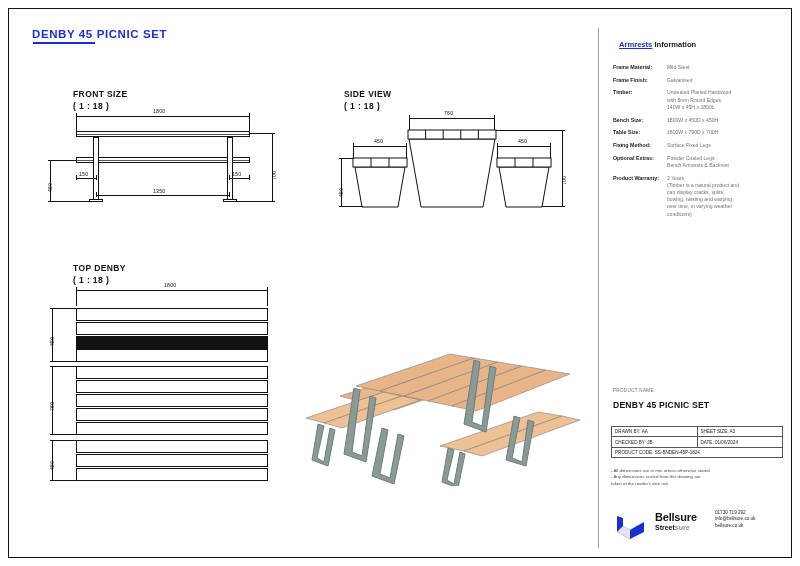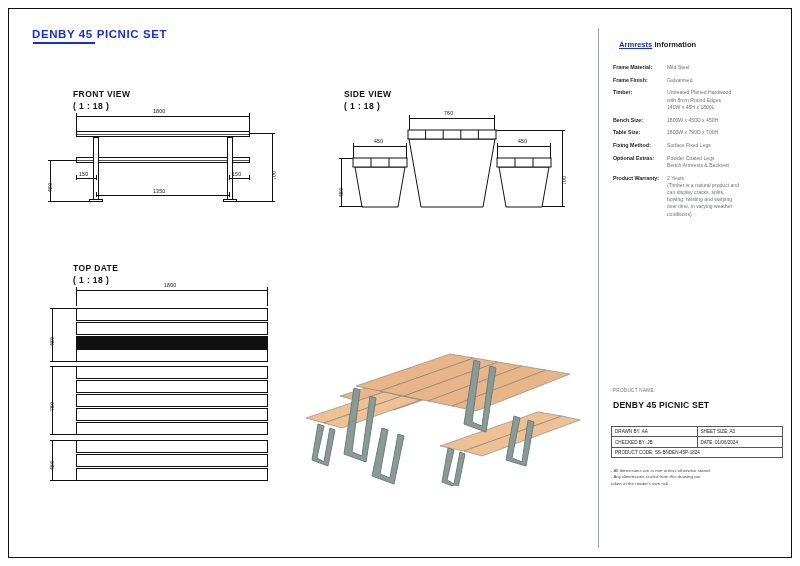--- a/index.html
+++ b/index.html
@@ -56,21 +56,21 @@
 </head>
 <body>
 
 <div class="sheet">
   <div class="sheet-border"></div>
 
   <div class="doc-title">DENBY 45 PICNIC SET</div>
   <div class="doc-title-rule"></div>
 
   <div class="view-label" style="left:73px;top:88px;">
-    <span>FRONT VIEW</span><br><span>( 1 : 18 )</span>
+    <span>FRONT SIZE</span><br><span>( 1 : 18 )</span>
   </div>
 
   <div>
 
     <div class="ln hl" style="left:76px;top:116px;width:174px;"></div>
     <div class="tickv" style="left:76px;top:113px;"></div>
     <div class="tickv" style="left:249px;top:113px;"></div>
     <div class="dim-txt" style="left:153px;top:108px;">1800</div>
 
     <div class="ln vl" style="left:76px;top:116px;height:16px;"></div>
@@ -176,21 +176,21 @@
 
     <div class="ln vl" style="left:562px;top:130px;height:77px;"></div>
     <div class="tick" style="left:560px;top:130px;"></div>
     <div class="tick" style="left:560px;top:206px;"></div>
     <div class="dim-txt vert" style="left:561px;top:185px;">700</div>
     <div class="ln hl" style="left:496px;top:130px;width:66px;"></div>
     <div class="ln hl" style="left:542px;top:206px;width:20px;"></div>
   </div>
 
   <div class="view-label" style="left:73px;top:262px;">
-    <span>TOP DATE</span><br><span>( 1 : 18 )</span>
+    <span>TOP DENBY</span><br><span>( 1 : 18 )</span>
   </div>
 
   <div>
 
     <div class="ln hl" style="left:76px;top:290px;width:192px;"></div>
     <div class="tickv" style="left:76px;top:287px;"></div>
     <div class="tickv" style="left:267px;top:287px;"></div>
     <div class="dim-txt" style="left:164px;top:282px;">1800</div>
     <div class="ln vl" style="left:76px;top:290px;height:16px;"></div>
     <div class="ln vl" style="left:267px;top:290px;height:16px;"></div>
@@ -337,14 +337,28 @@
           <div class="tb-cell">PRODUCT CODE:   SS-BNDEN-45P-1824</div>
         </div>
       </div>
 
     <div class="notes" id="notes-block">
         <div>- All dimensions are in mm unless otherwise stated</div>
         <div>- Any dimensions scaled from this drawing are</div>
         <div>  taken at the reader's own risk</div>
       </div>
 
+    <div class="logo-wrap">
+      <svg width="38" height="36" style="position:absolute;left:2px;top:6px;">
+        <polygon points="4,8 4,24 17,31 17,22 10,18 10,10" fill="#1a2fd0"></polygon>
+        <polygon points="17,22 17,31 31,24 31,14 22,19" fill="#1a2fd0"></polygon>
+        <polygon points="4,24 17,31 17,22 10,18" fill="#e3e5e8"></polygon>
+      </svg>
+      <div class="logo-name">Bellsure</div>
+      <div class="logo-sub"><span>Street</span><span class="grey">sure</span></div>
+      <div class="logo-contact">
+        <div>01730 719 292</div>
+        <div>info@bellsure.co.uk</div>
+        <div>bellsure.co.uk</div>
+      </div>
+    </div>
   </div>
 </div>
 
 </body></html>

